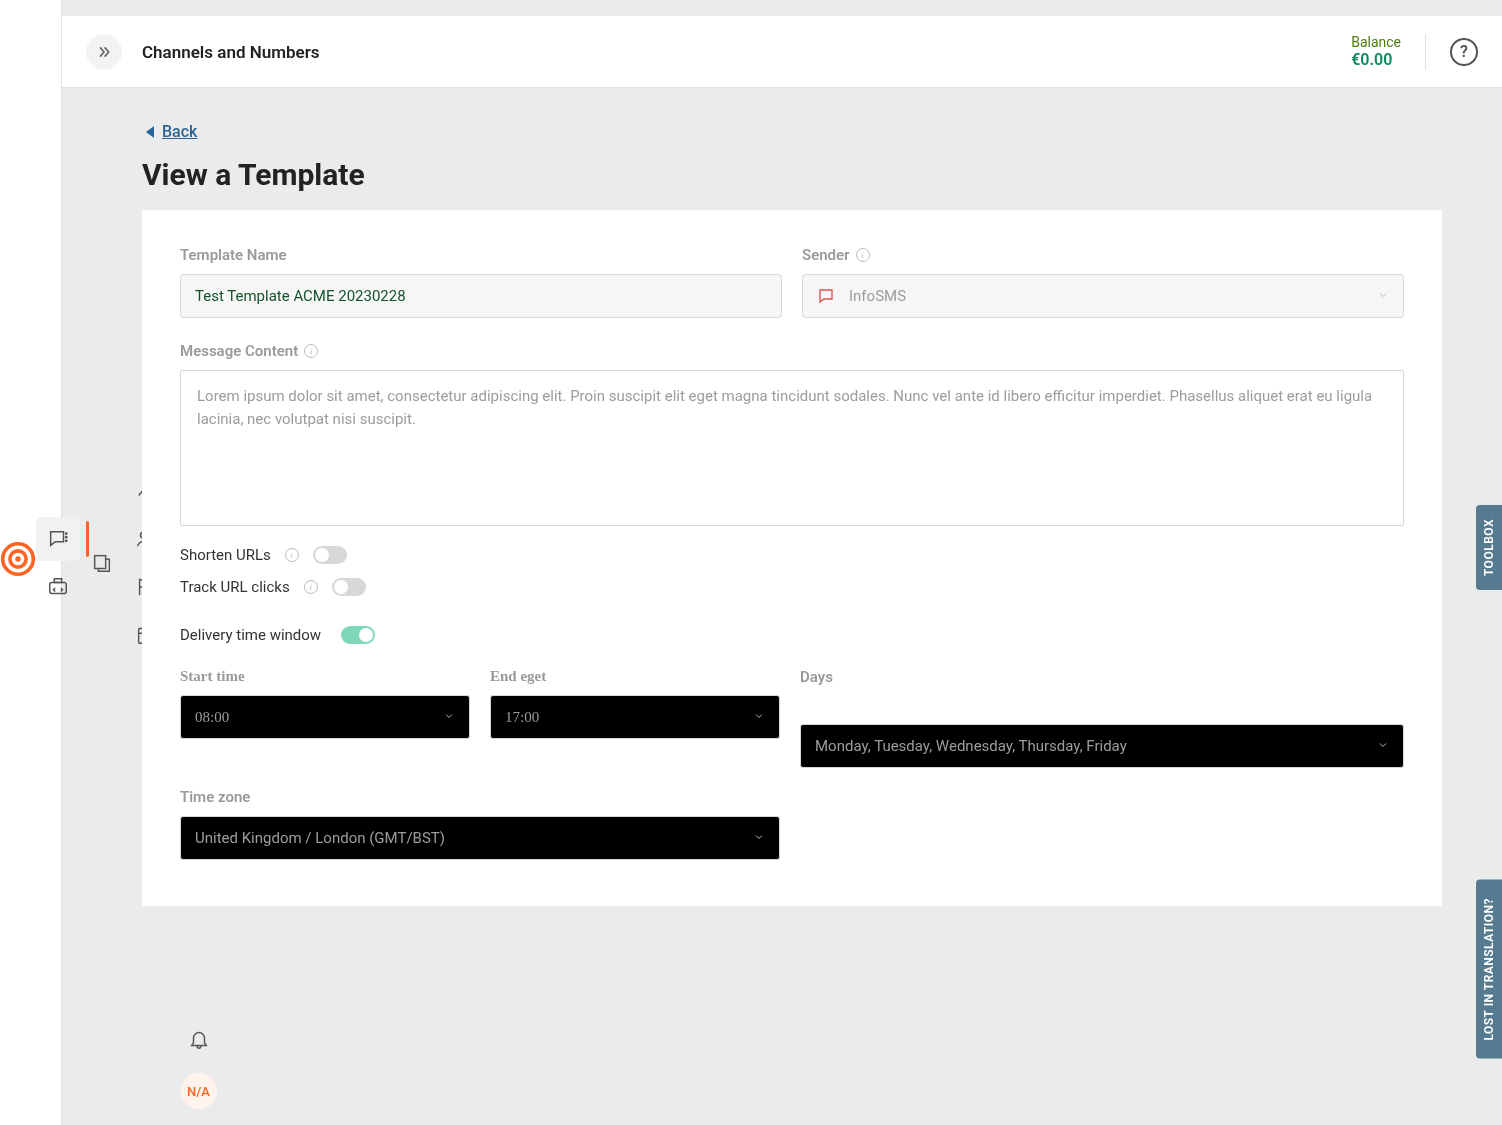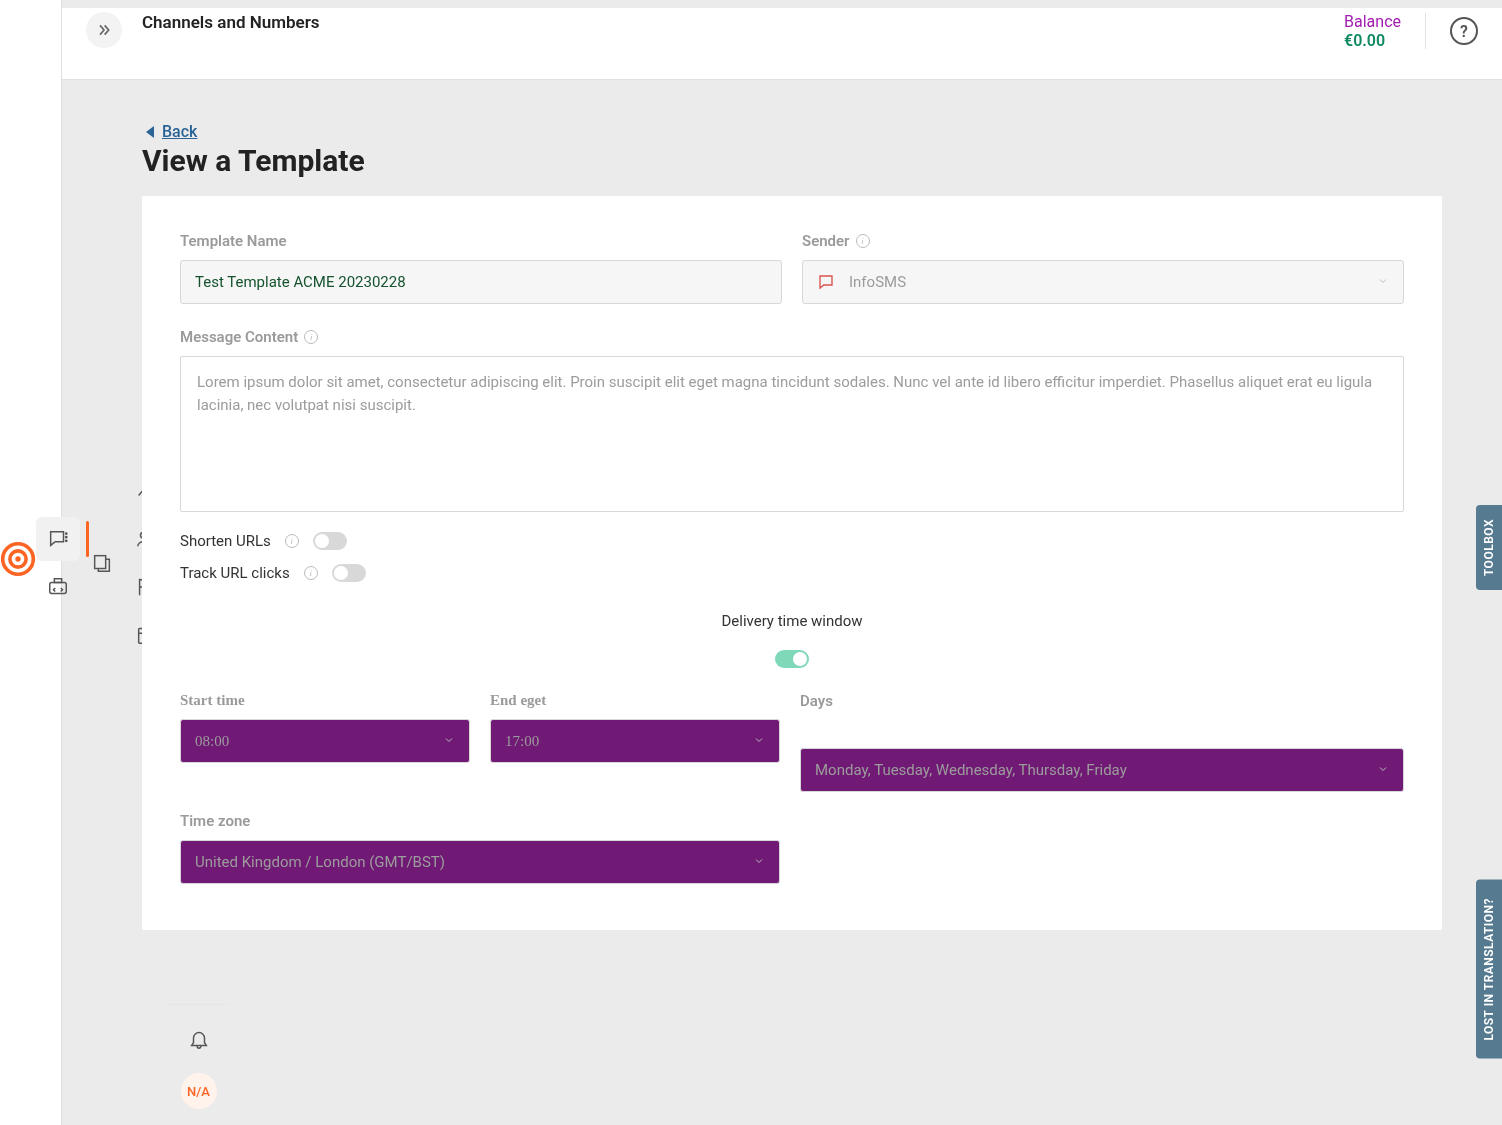--- a/index.html
+++ b/index.html
@@ -9,59 +9,59 @@
 .logo { width: 38px; height: 38px; margin-top: 12px; margin-bottom: 20px; display: flex; align-items: center; justify-content: center; }
 .logo svg { width: 36px; height: 36px; }
 .nav-group { display: flex; flex-direction: column; align-items: center; width: 100%; }
 .nav-item { width: 44px; height: 44px; margin: 2px auto; display: flex; align-items: center; justify-content: center; border-radius: 6px; cursor: pointer; position: relative; }
 .nav-item.active { background: #f1f1f1; }
 .nav-item.active::after { content: ""; position: absolute; right: -9px; top: 4px; bottom: 4px; width: 3px; background: #fc6423; border-radius: 2px; }
 .nav-divider { width: 62px; height: 1px; background: #e6e6e6; margin: 10px 0; }
 .sidebar-bottom { margin-top: auto; display: flex; flex-direction: column; align-items: center; padding-bottom: 16px; width: 100%; }
 .avatar-badge { width: 36px; height: 36px; border-radius: 50%; background: #fff3ec; color: #fc6423; font-size: 13px; font-weight: 500; display: flex; align-items: center; justify-content: center; margin-top: 10px; }
 
-.topbar { position: absolute; left: 62px; top: 8px; right: 0; height: 72px; background: #fff; border-bottom: 1px solid #e0e0e0; display: flex; align-items: flex-start; padding: 4px 24px; }
+.topbar { position: absolute; left: 62px; top: 16px; right: 0; height: 72px; background: #fff; border-bottom: 1px solid #e0e0e0; display: flex; align-items: center; padding: 4px 24px; }
 .expand-btn { width: 36px; height: 36px; border-radius: 50%; background: #f3f3f3; display: flex; align-items: center; justify-content: center; cursor: pointer; margin-right: 20px; }
 .topbar-title { font-size: 17px; font-weight: 600; color: #222; }
 .topbar-right { margin-left: auto; display: flex; align-items: center; gap: 24px; }
 .balance { text-align: left; }
-.balance-label { font-size: 16px; color: #a21caf; }
+.balance-label { font-size: 14px; color: #4d7c0f; }
 .balance-value { font-size: 16px; font-weight: 600; color: #0f8a5f; }
 .vdivider { width: 1px; height: 36px; background: #e2e2e2; }
 .help-btn { width: 28px; height: 28px; border: 2px solid #555; border-radius: 50%; display: flex; align-items: center; justify-content: center; font-size: 16px; font-weight: 600; color: #555; cursor: pointer; }
 
 .main { position: absolute; left: 62px; top: 72px; right: 0; bottom: 0; padding: 50px 60px 0 80px; overflow-y: auto; }
-.back-link { display: inline-flex; align-items: center; gap: 8px; color: #2a6496; text-decoration: underline; font-size: 16px; font-weight: 500; cursor: pointer; margin-bottom: 2px; margin-left: 4px; }
+.back-link { display: inline-flex; align-items: center; gap: 8px; color: #2a6496; text-decoration: underline; font-size: 16px; font-weight: 500; cursor: pointer; margin-bottom: 16px; margin-left: 4px; }
 .back-link .tri { width: 0; height: 0; border-top: 6px solid transparent; border-bottom: 6px solid transparent; border-right: 8px solid #2a6496; }
 .page-title { font-size: 30px; font-weight: 700; color: #222; margin-bottom: 18px; }
 
 .card { background: #fff; border-radius: 2px; padding: 36px 38px 46px 38px; }
 .row { display: flex; gap: 20px; margin-bottom: 24px; }
 .field { display: flex; flex-direction: column; }
 .field-half { flex: 1; }
 .field-full { width: 100%; }
 .field-qtr { width: 290px; font-family: Liberation Serif, serif; }
 .label { font-size: 15px; font-weight: 600; color: #9a9a9a; margin-bottom: 10px; display: flex; align-items: center; gap: 6px; }
 .info-icon { width: 14px; height: 14px; border: 1px solid #bbb; border-radius: 50%; display: inline-flex; align-items: center; justify-content: center; font-size: 9px; color: #bbb; font-weight: 400; font-style: italic; font-family: Georgia, serif; }
 
 .input-box { height: 44px; background: #f6f6f6; border: 1px solid #d8d8d8; border-radius: 3px; padding: 0 14px; display: flex; align-items: center; color: #14532d; font-size: 15px; }
-.select-box { height: 44px; background: #701a75; border: 1px solid #d8d8d8; border-radius: 3px; padding: 0 14px; display: flex; align-items: center; color: #9c9c9c; font-size: 15px; cursor: pointer; position: relative; }
+.select-box { height: 44px; background: #000000; border: 1px solid #d8d8d8; border-radius: 3px; padding: 0 14px; display: flex; align-items: center; color: #9c9c9c; font-size: 15px; cursor: pointer; position: relative; }
 .select-box .chev { margin-left: auto; color: #bbb; }
 .sender-box { height: 44px; background: #f6f6f6; border: 1px solid #d8d8d8; border-radius: 3px; padding: 0 14px; display: flex; align-items: center; gap: 14px; color: #9c9c9c; font-size: 15px; cursor: pointer; }
 .sender-icon { width: 18px; height: 18px; }
 .textarea-box { min-height: 156px; background: #fff; border: 1px solid #d8d8d8; border-radius: 2px; padding: 14px 16px; color: #9c9c9c; font-size: 15px; line-height: 1.5; }
 
 .toggle-row { display: flex; align-items: center; gap: 14px; margin-bottom: 14px; font-size: 15px; color: #333; }
 .toggle { width: 34px; height: 18px; border-radius: 10px; background: #d8d8d8; position: relative; cursor: pointer; }
 .toggle::after { content: ""; position: absolute; width: 14px; height: 14px; border-radius: 50%; background: #fff; top: 2px; left: 2px; transition: left .2s; }
 .toggle.on { background: #7fd9b9; }
 .toggle.on::after { left: 18px; }
 
 .delivery-section { margin-top: 30px; }
-.delivery-header { display: flex; align-items: center; gap: 20px; font-size: 15px; color: #333; margin-bottom: 24px; flex-direction: column; }
+.delivery-header { display: flex; align-items: center; gap: 20px; font-size: 15px; color: #333; margin-bottom: 24px; }
 
 .time-row { display: flex; gap: 20px; margin-bottom: 20px; }
 .days-field { flex: 1; gap: 28px; }
 
 .side-tab { position: fixed; right: 0; background: #567a8f; color: #fff; writing-mode: vertical-rl; transform: rotate(180deg); padding: 14px 6px; font-size: 12px; font-weight: 600; letter-spacing: 0.5px; border-radius: 0 4px 4px 0; cursor: pointer; }
 .side-tab.toolbox { top: 505px; }
 .side-tab.lost { top: 880px; padding: 18px 6px; }
 
 svg.icon-stroke { stroke: #555; stroke-width: 1.6; fill: none; }
 </style>

